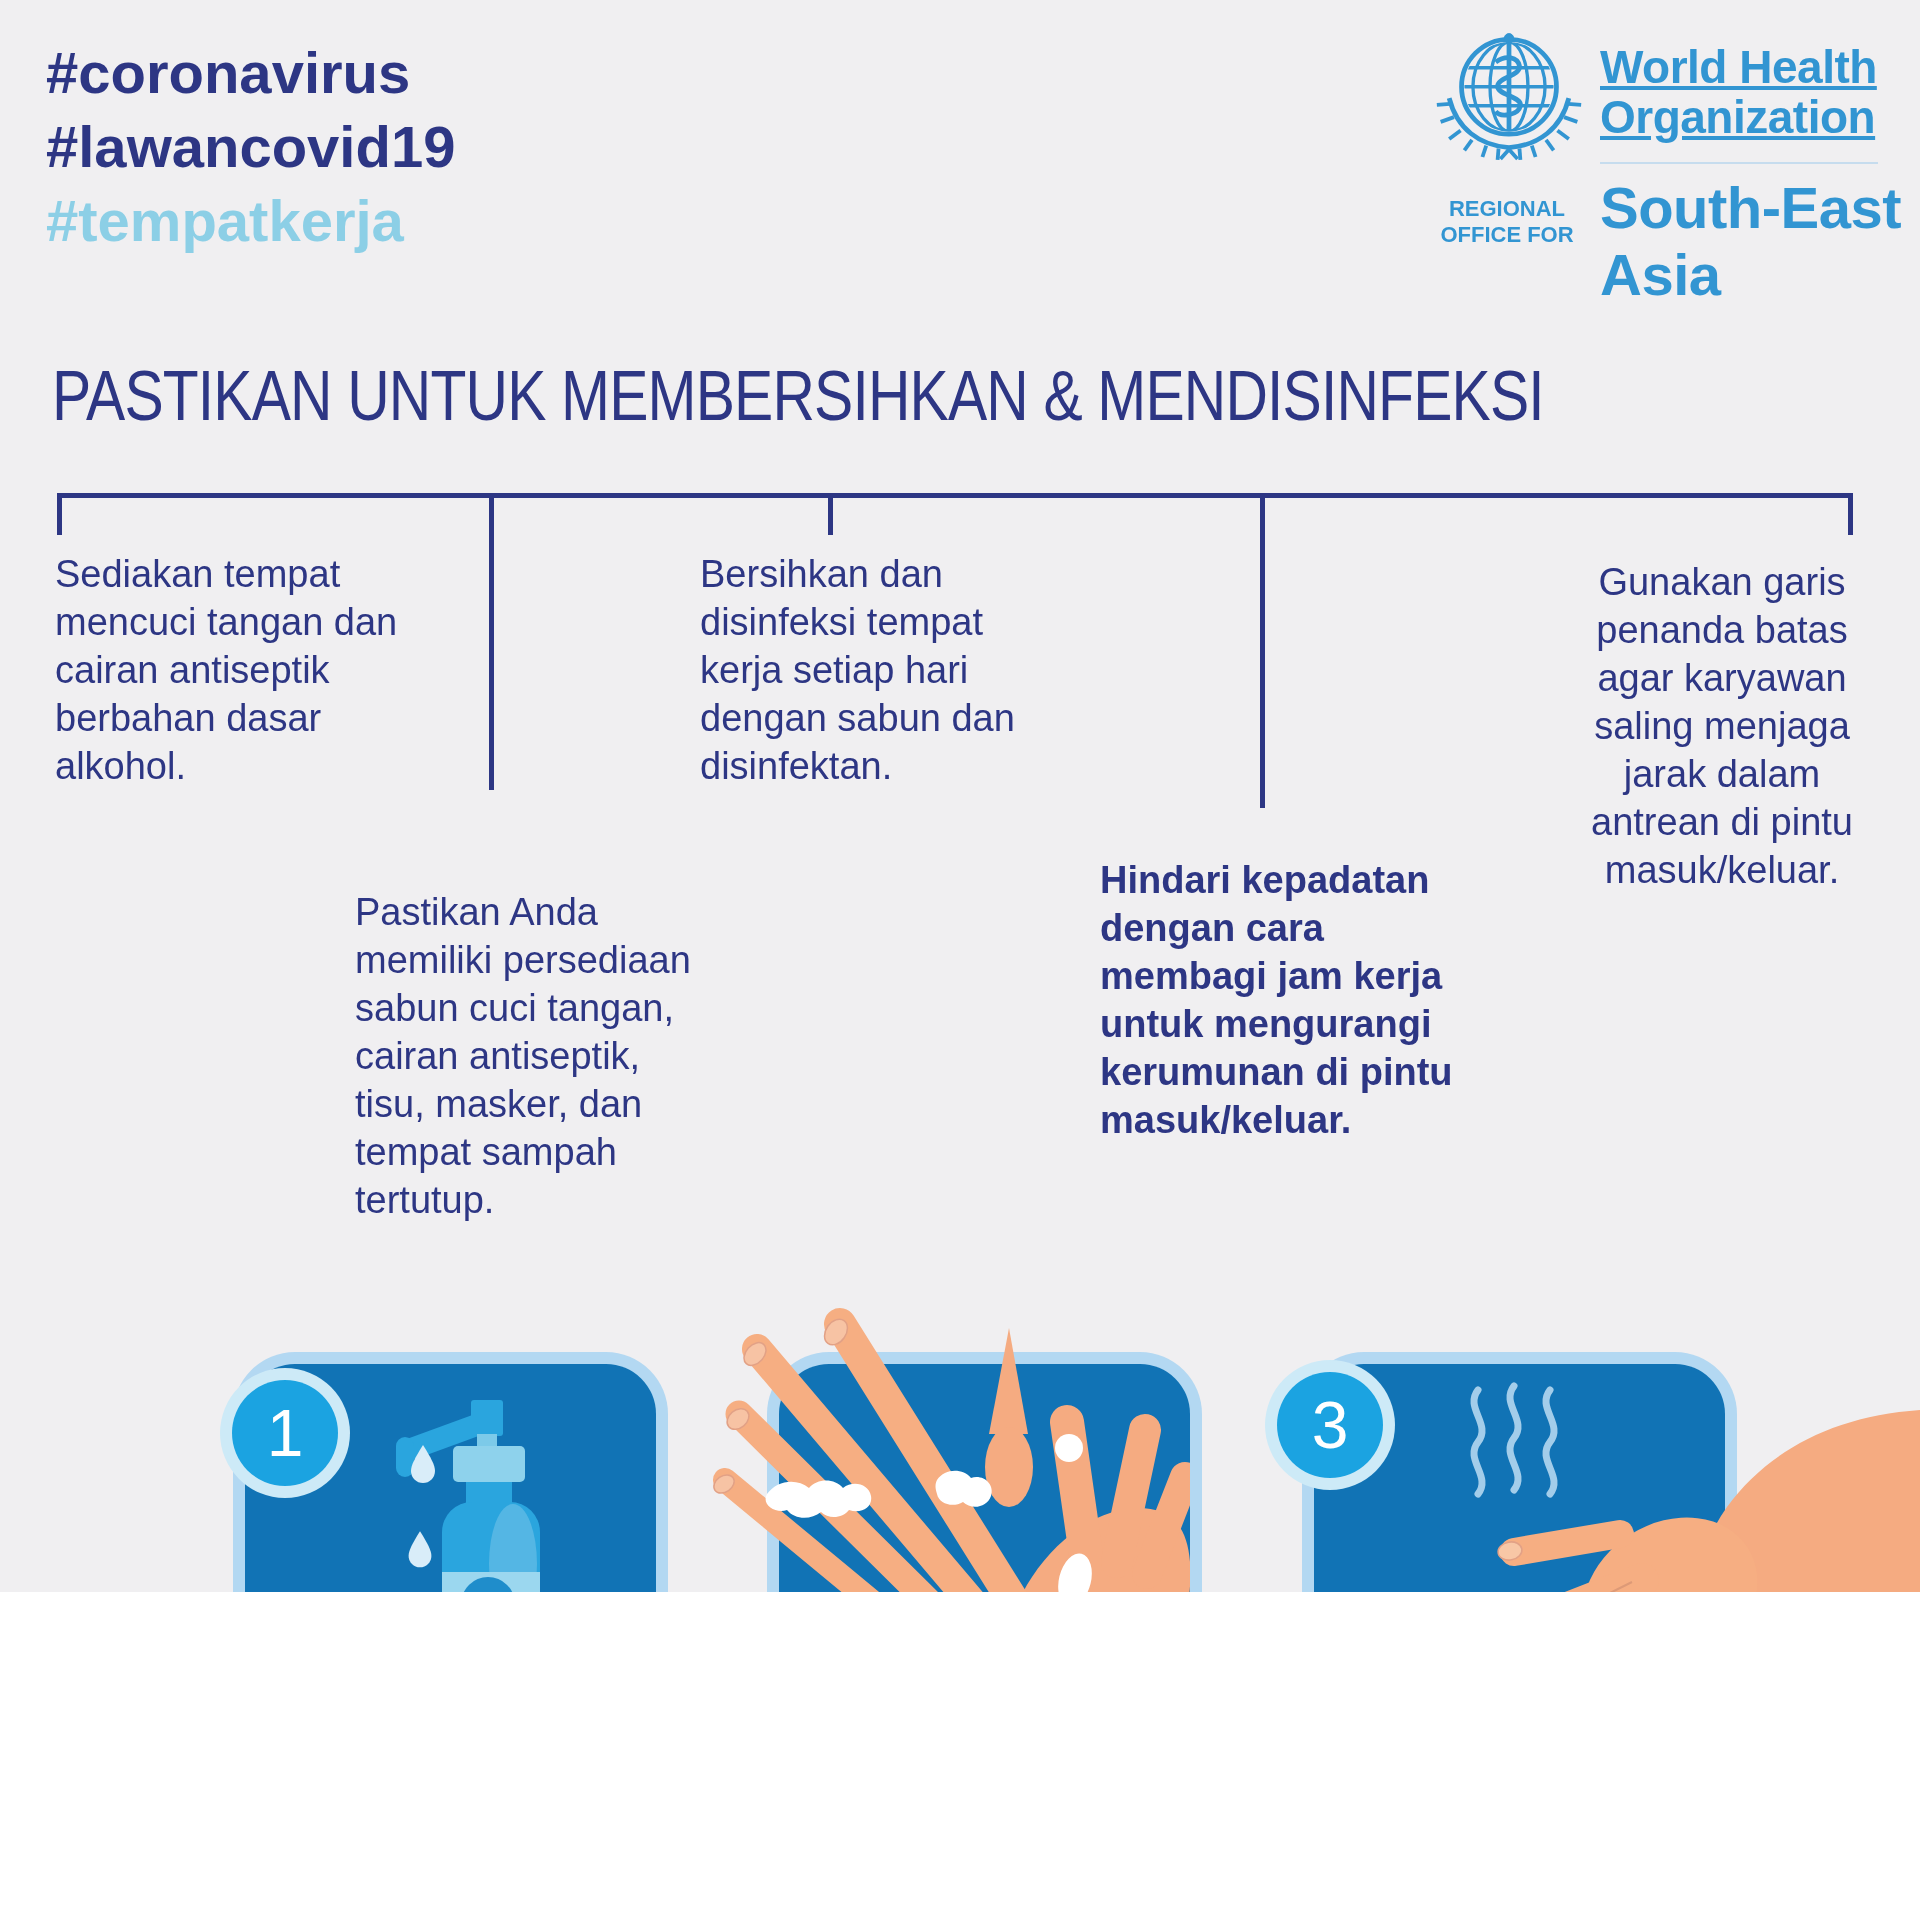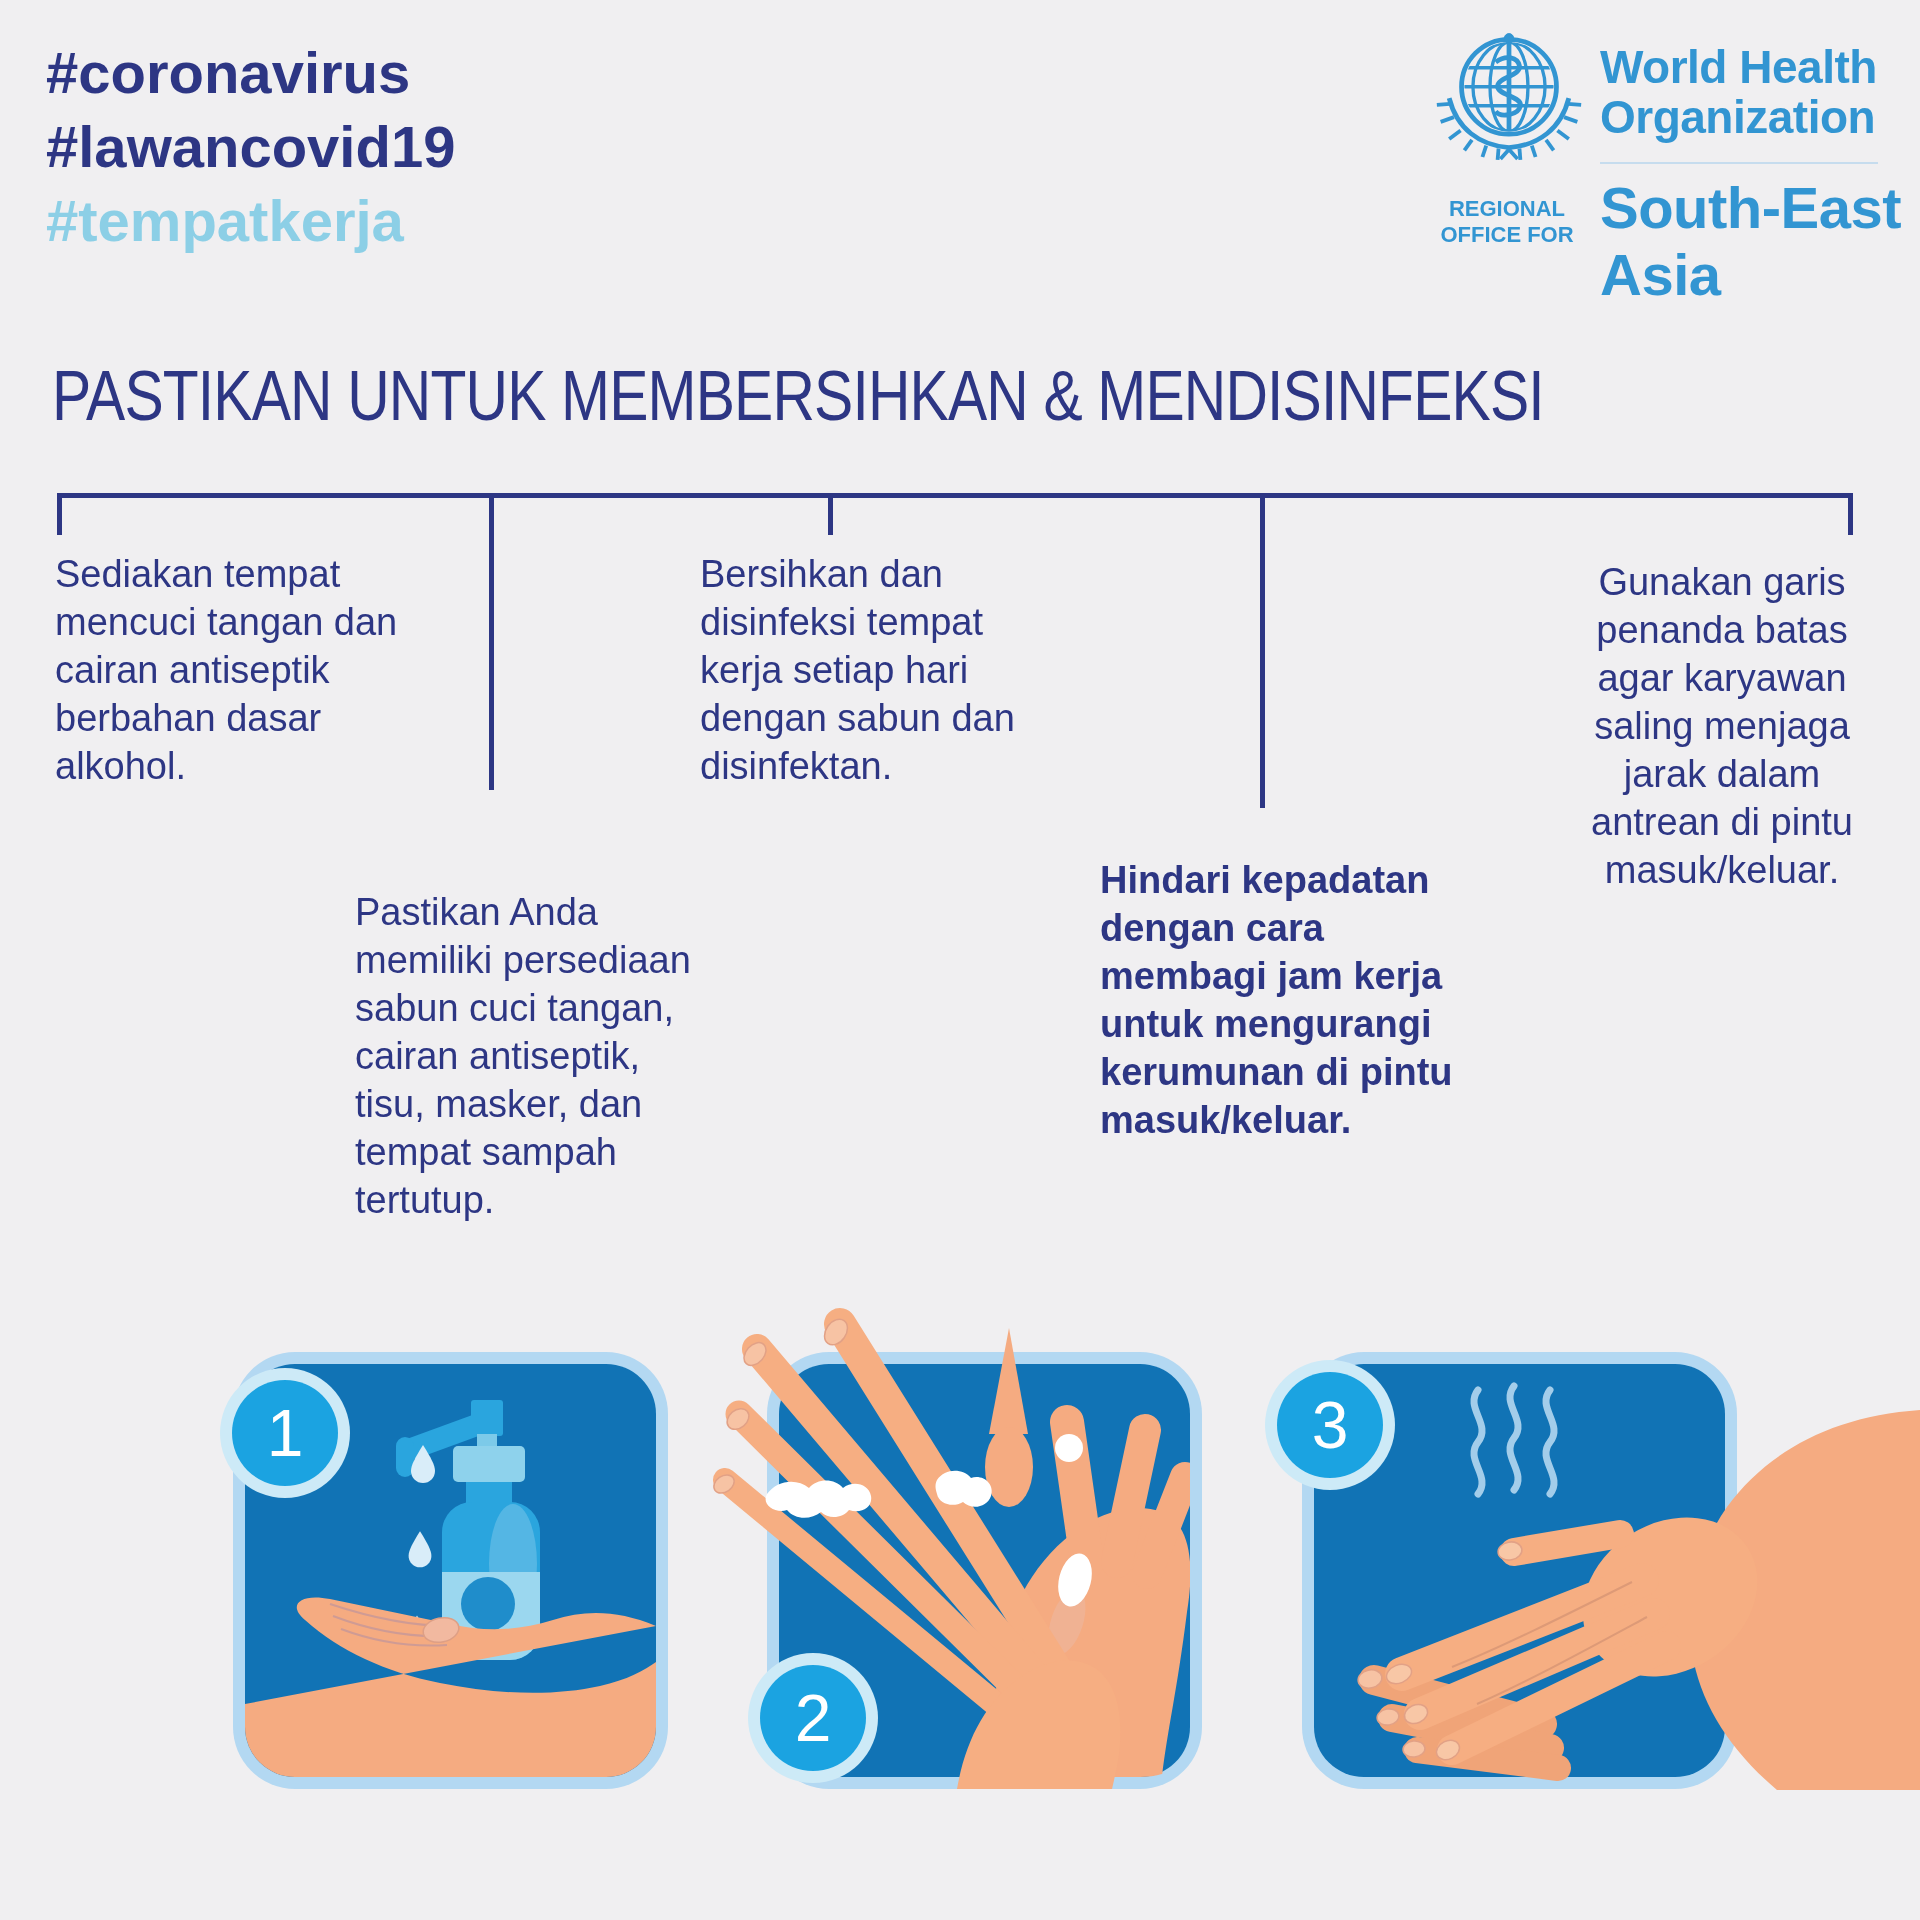--- a/index.html
+++ b/index.html
@@ -1,28 +1,28 @@
 <!DOCTYPE html>
 <html><head>
 <meta charset="utf-8">
 <style>
   html,body{margin:0;padding:0;}
   body{width:1920px;height:1920px;font-family:"Liberation Sans",sans-serif;}
-  .canvas{position:relative;width:1920px;height:1920px;background:#f0eff1;overflow:hidden;}
+  .canvas{position:relative;width:1920px;height:1592px;background:#f0eff1;overflow:hidden;}
 
   
   .hashtags{position:absolute;left:46px;top:36px;font-size:58px;line-height:74px;font-weight:600;color:#2d3684;}
   .hashtag-light{color:#8ccfe6;}
 
   
   .who-emblem{position:absolute;left:1430px;top:26px;width:158px;height:150px;}
   .who-office{position:absolute;left:1424px;top:196px;width:166px;text-align:center;
               font-size:22px;font-weight:700;color:#3295d2;letter-spacing:0px;}
   .who-name{position:absolute;left:1600px;top:42px;font-size:46px;line-height:50px;
-            font-weight:700;color:#3295d2;white-space:pre-line;letter-spacing:-0.5px;}
+            font-weight:700;color:#3295d2;white-space:pre-line;letter-spacing:-0.5px;text-decoration:underline;}
   .who-divider{position:absolute;left:1600px;top:162px;width:278px;height:2px;background:#c6dcee;}
   .who-region{position:absolute;left:1600px;top:174px;font-size:58px;font-weight:700;color:#3295d2;letter-spacing:-0.5px;}
 
   
   .title{position:absolute;left:52px;top:360px;font-size:70px;line-height:72px;font-weight:500;
          color:#2d3684;white-space:nowrap;transform:scaleX(0.84);transform-origin:0 0;letter-spacing:-1px;}
 
   
   .bl{position:absolute;background:#2d3684;}
   .bl-h{left:57px;top:493px;width:1796px;height:5px;}

